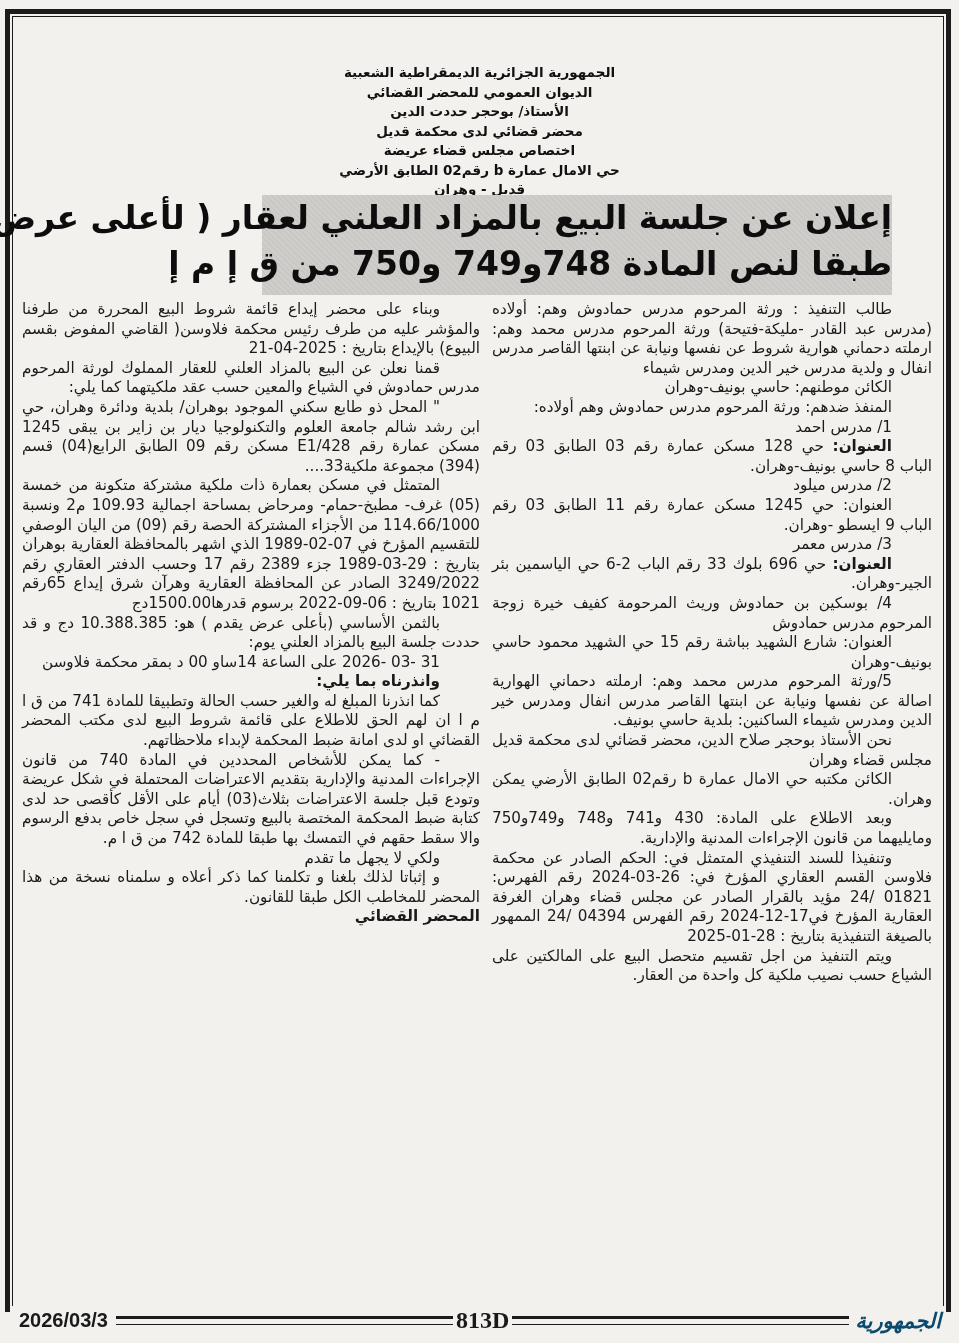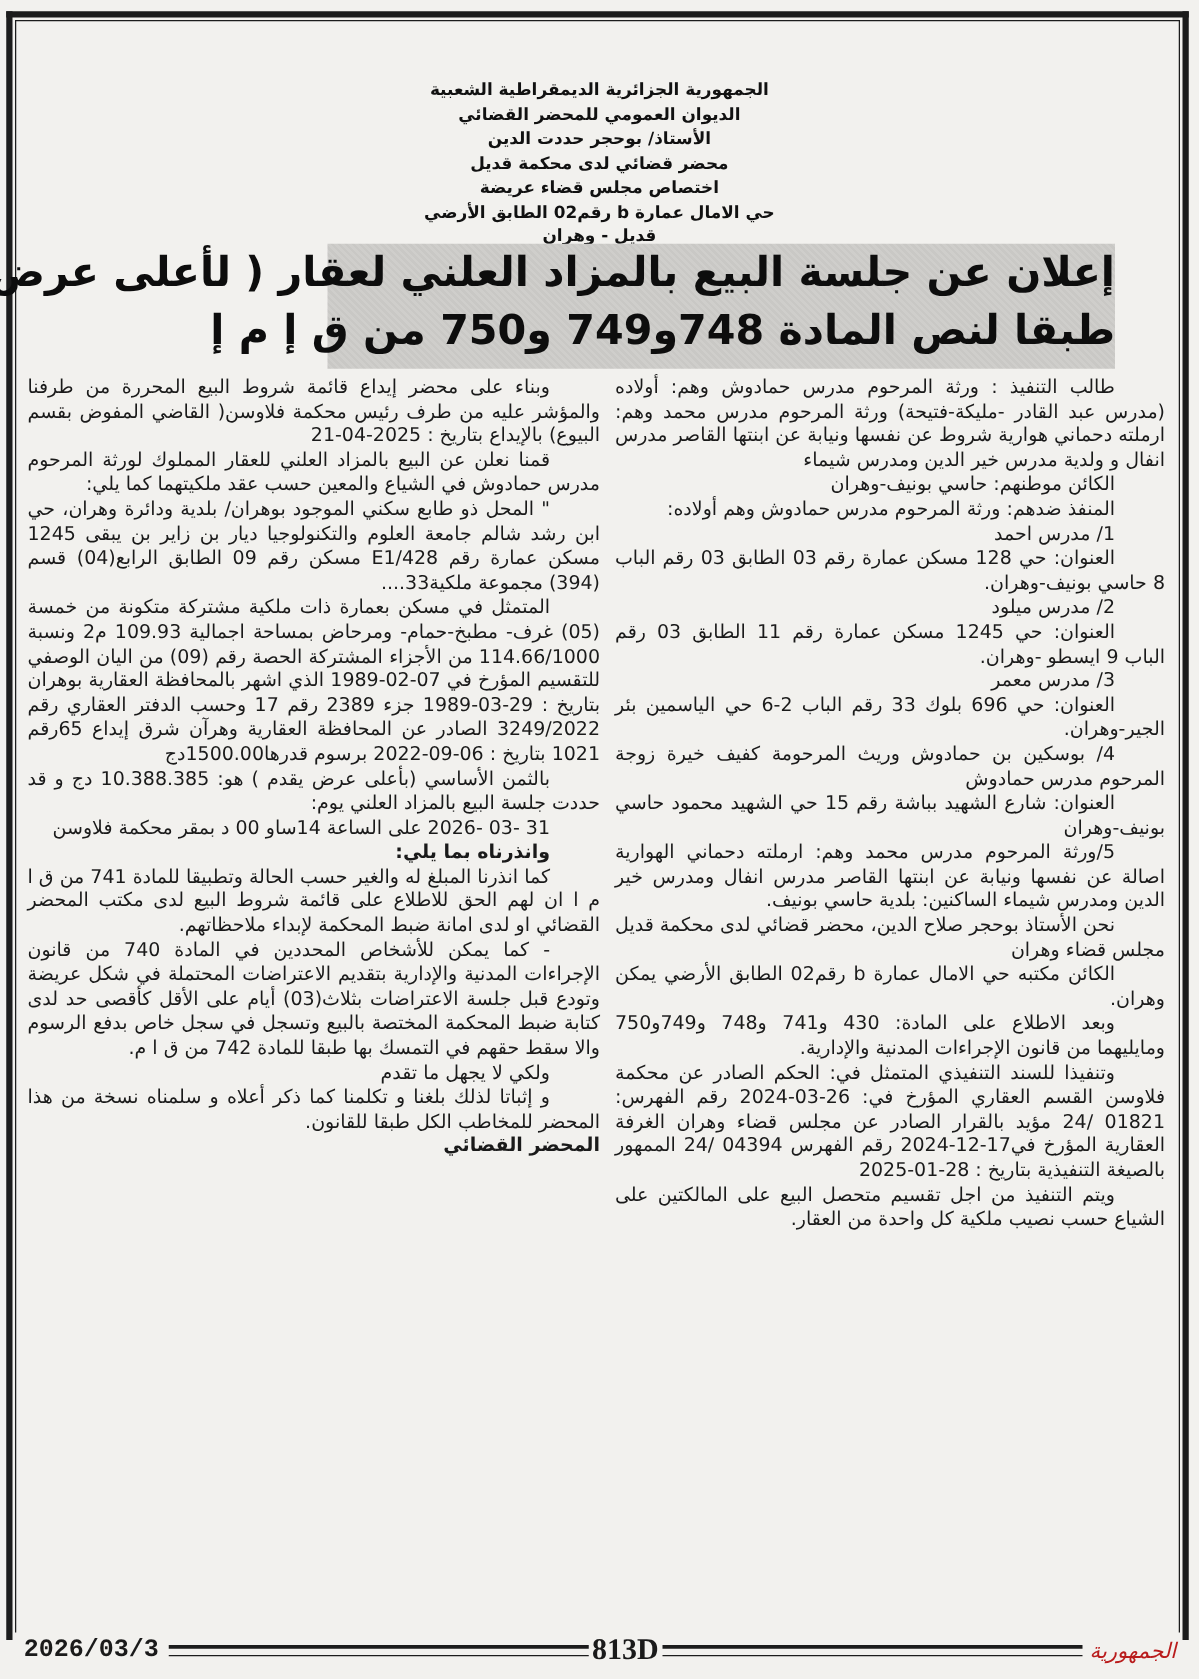--- a/index.html
+++ b/index.html
@@ -37,30 +37,30 @@
   .col {
     position: absolute; top: 300px;
     direction: rtl; text-align: justify;
     font-family: "DejaVu Sans", sans-serif;
     font-size: 15.2px; line-height: 19.6px; color: #1a1a1a;
   }
   .col.right { left: 492px; width: 440px; }
   .col.left { left: 22px; width: 458px; }
   .col p { margin: 0; text-indent: 40px; }
   .col p.noindent { text-indent: 0; }
-  .col b { font-weight: normal; margin-top: 28px; }
+  .col b { font-weight: bold; margin-top: 28px; }
   .col p.bold { font-weight: bold; }
   .footer {
     position: absolute; left: 5px; right: 8px; top: 1308px; height: 24px;
     display: flex; align-items: center;
   }
-  .footer .date { font-family: Liberation Mono, monospace; font-weight: bold; font-size: 20px; padding: 0 8px 0 14px; }
+  .footer .date { font-family: Liberation Sans, sans-serif; font-weight: bold; font-size: 20px; padding: 0 8px 0 14px; }
   .footer .rule { flex: 1; height: 5px; border-top: 3px solid #1c1c1c; border-bottom: 1px solid #1c1c1c; }
   .footer .page { font-family: "Liberation Serif", serif; font-weight: bold; font-size: 24px; padding: 0 3px; }
-  .footer .logo { font-family: "DejaVu Serif", serif; font-size: 17px; color: #b91c1c; padding: 0 10px 0 6px; direction: rtl; font-style: italic; }
+  .footer .logo { font-family: "DejaVu Serif", serif; font-size: 21px; color: #0c4a6e; padding: 0 10px 0 6px; direction: rtl; font-style: italic; font-weight: bold; }
 </style>
 </head>
 <body>
 
 <div class="frame-outer"></div>
 <div class="frame-inner"></div>
 
 <div class="header">
   <div>الجمهورية الجزائرية الديمقراطية الشعبية</div>
   <div>الديوان العمومي للمحضر القضائي</div>

